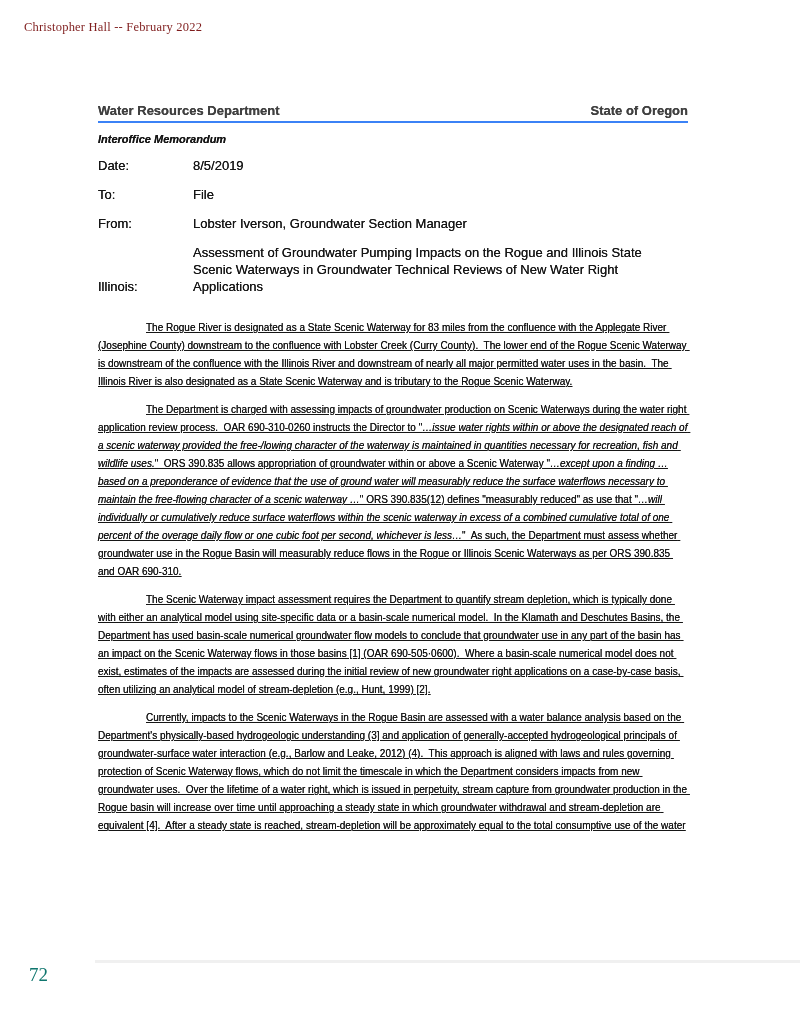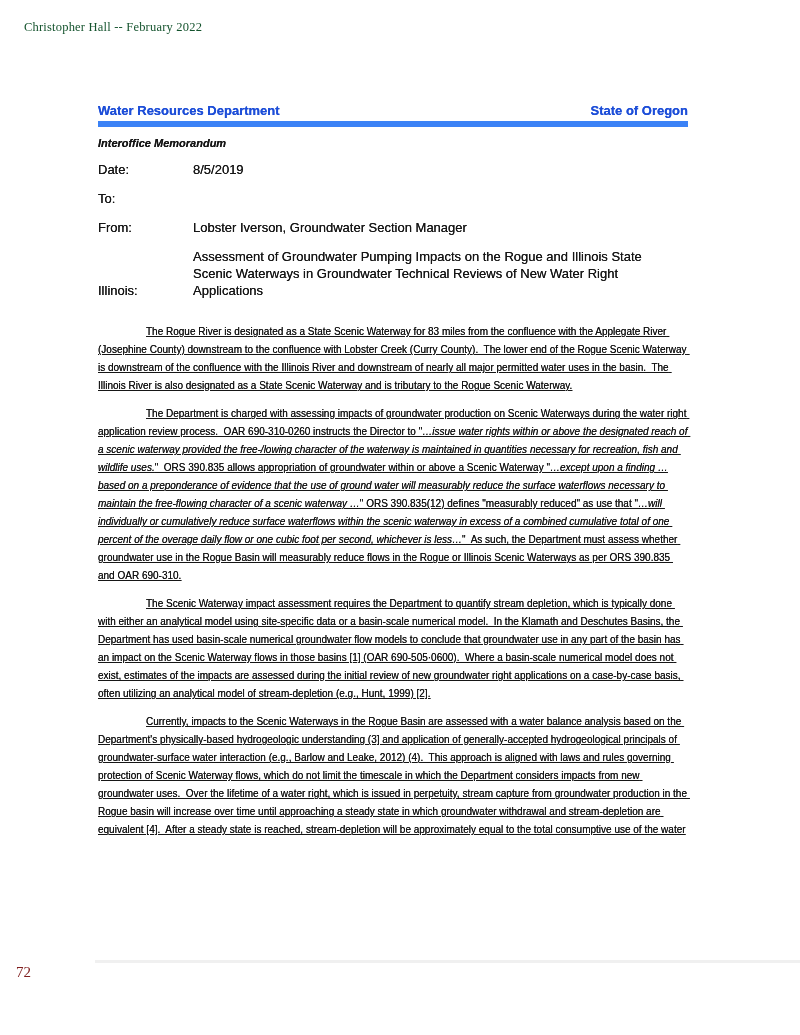--- a/index.html
+++ b/index.html
@@ -11,39 +11,39 @@
     background: #ffffff;
     overflow: hidden;
     font-family: "Liberation Sans", sans-serif;
   }
   .top-note {
     position: absolute;
     left: 24px;
     top: 20px;
     font-family: "Liberation Serif", serif;
     font-size: 12.5px;
-    color: #14532d;
+    color: #7f1d1d;
     letter-spacing: 0.2px;
   }
   .memo {
     position: absolute;
     left: 98px;
     top: 103px;
     width: 590px;
     color: #161616;
     text-shadow: 0 0 0.4px currentColor; 
   }
   .memo-header {
     display: flex;
     justify-content: space-between;
     font-size: 13px;
     font-weight: bold;
-    border-bottom: 6px solid #3b82f6;
+    border-bottom: 2px solid #3b82f6;
     padding-bottom: 3px;
-    color: #1d4ed8;
+    color: #404040;
   }
   .doc-type {
     margin-top: 10px;
     font-size: 11px;
     font-weight: bold;
     font-style: italic;
   }
   .fields { margin-top: 4px; font-size: 13px; }
   .field-row { display: flex; margin-top: 12px; line-height: 17px; align-items: flex-end; }
   .field-label { width: 95px; flex: 0 0 95px; }
@@ -55,25 +55,25 @@
     text-decoration: underline;
   }
   .body p {
     margin: 0 0 10px 0;
     text-indent: 48px;
     white-space: pre-wrap;
   }
   .it { font-style: italic; }
   .page-number {
     position: absolute;
-    left: 16px;
+    left: 29px;
     top: 964px;
     font-family: "Liberation Serif", serif;
-    font-size: 15px;
-    color: #7f1d1d;
+    font-size: 19px;
+    color: #0f766e;
   }
   .scan-edge {
     position: absolute;
     left: 95px;
     top: 960px;
     width: 705px;
     height: 3px;
     background: #f0f0f0;
   }
 </style>
@@ -93,20 +93,21 @@
 
     <div class="doc-type">Interoffice Memorandum</div>
 
     <div class="fields">
       <div class="field-row">
         <span class="field-label">Date:</span>
         <span class="field-value">8/5/2019</span>
       </div>
       <div class="field-row">
         <span class="field-label">To:</span>
+        <span class="field-value">File</span>
       </div>
       <div class="field-row">
         <span class="field-label">From:</span>
         <span class="field-value">Lobster Iverson, Groundwater Section Manager</span>
       </div>
       <div class="field-row">
         <span class="field-label">Illinois:</span>
         <span class="field-value">Assessment of Groundwater Pumping Impacts on the Rogue and Illinois State Scenic Waterways in Groundwater Technical Reviews of New Water Right Applications</span>
       </div>
     </div>

